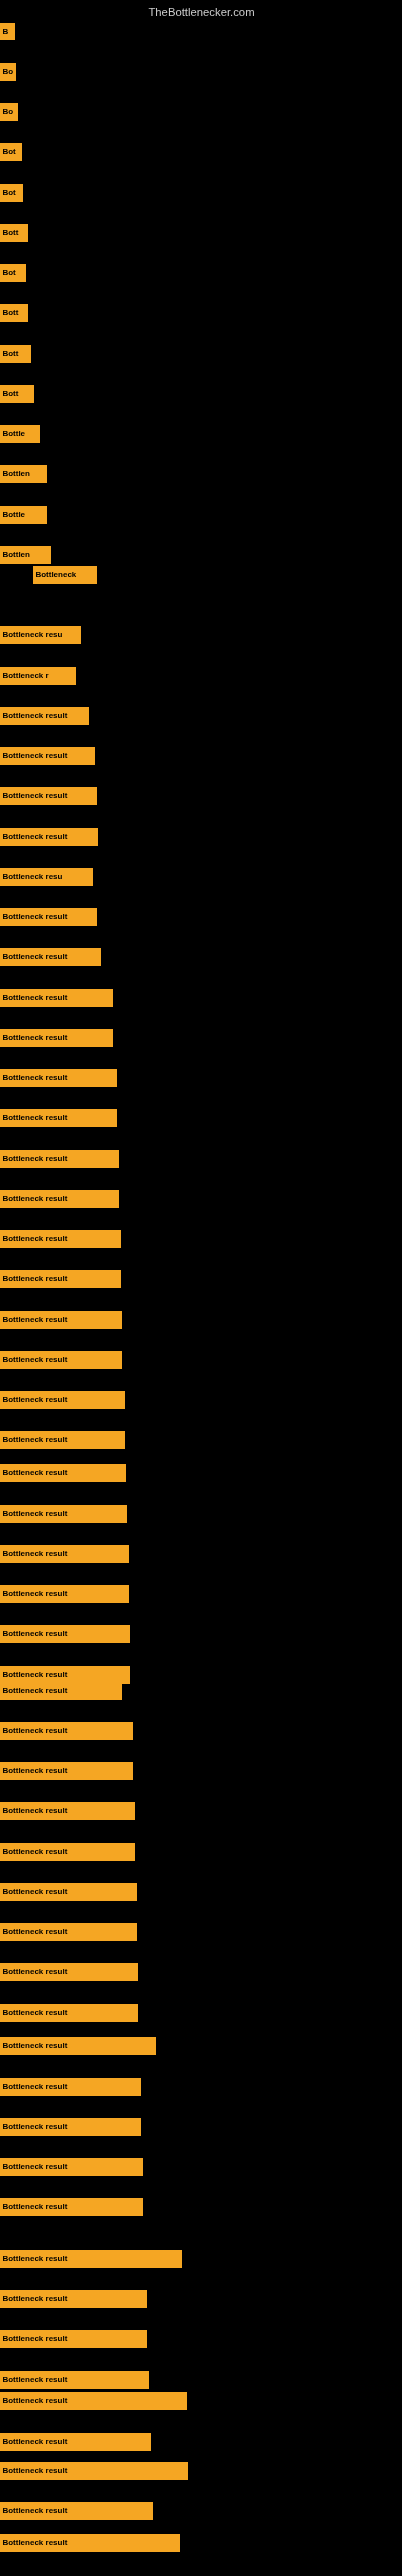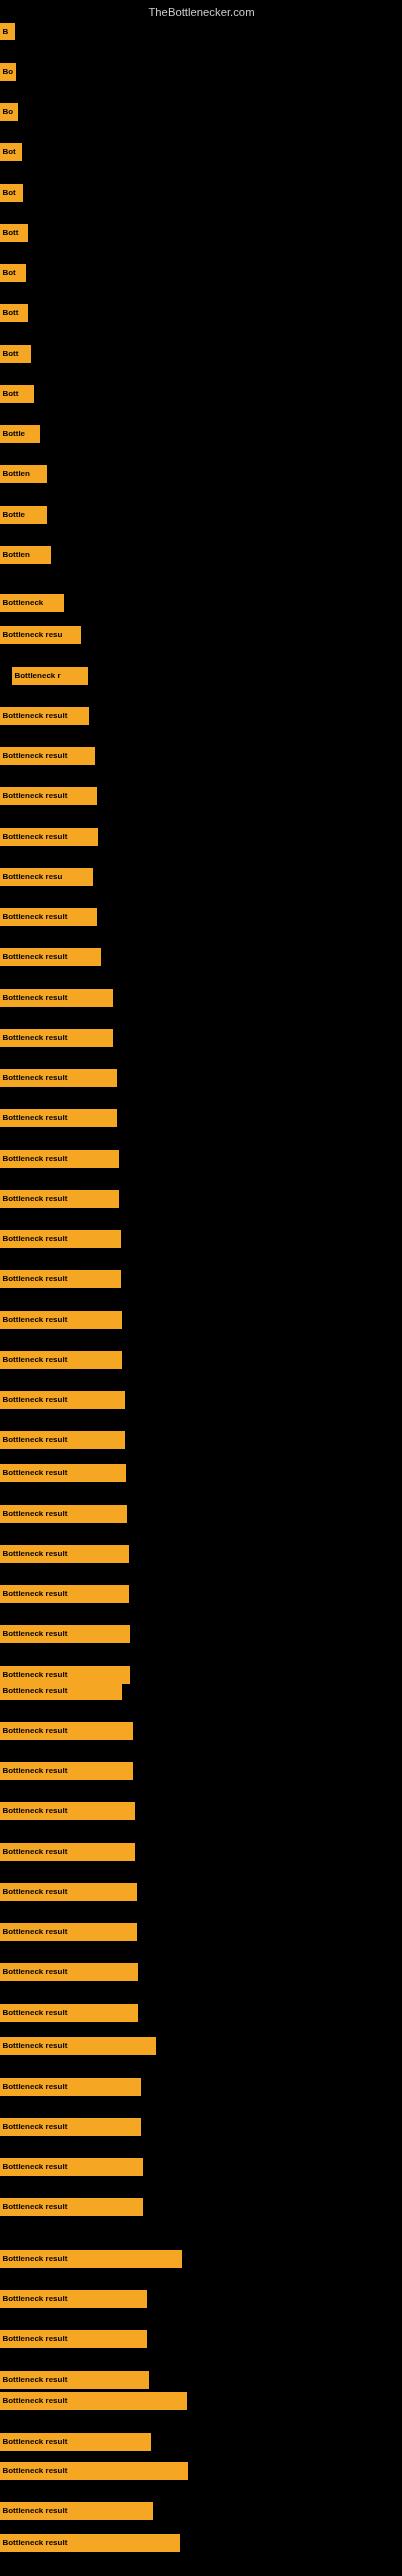--- a/index.html
+++ b/index.html
@@ -82,27 +82,27 @@
     </div>
     <div class="bar-container" style="top: 465px; left: 0px;">
       <div class="bar" style="width: 47px;">Bottlen</div>
     </div>
     <div class="bar-container" style="top: 506px; left: 0px;">
       <div class="bar" style="width: 47px;">Bottle</div>
     </div>
     <div class="bar-container" style="top: 546px; left: 0px;">
       <div class="bar" style="width: 51px;">Bottlen</div>
     </div>
-    <div class="bar-container" style="top: 594px; left: 0px;">
+    <div class="bar-container" style="top: 566px; left: 0px; padding-left: 33px;">
       <div class="bar" style="width: 64px;">Bottleneck</div>
     </div>
     <div class="bar-container" style="top: 626px; left: 0px;">
       <div class="bar" style="width: 81px;">Bottleneck resu</div>
     </div>
-    <div class="bar-container" style="top: 667px; left: 12px;">
+    <div class="bar-container" style="top: 667px; left: 0px;">
       <div class="bar" style="width: 76px;">Bottleneck r</div>
     </div>
     <div class="bar-container" style="top: 707px; left: 0px;">
       <div class="bar" style="width: 89px;">Bottleneck result</div>
     </div>
     <div class="bar-container" style="top: 747px; left: 0px;">
       <div class="bar" style="width: 95px;">Bottleneck result</div>
     </div>
     <div class="bar-container" style="top: 787px; left: 0px;">
       <div class="bar" style="width: 97px;">Bottleneck result</div>

